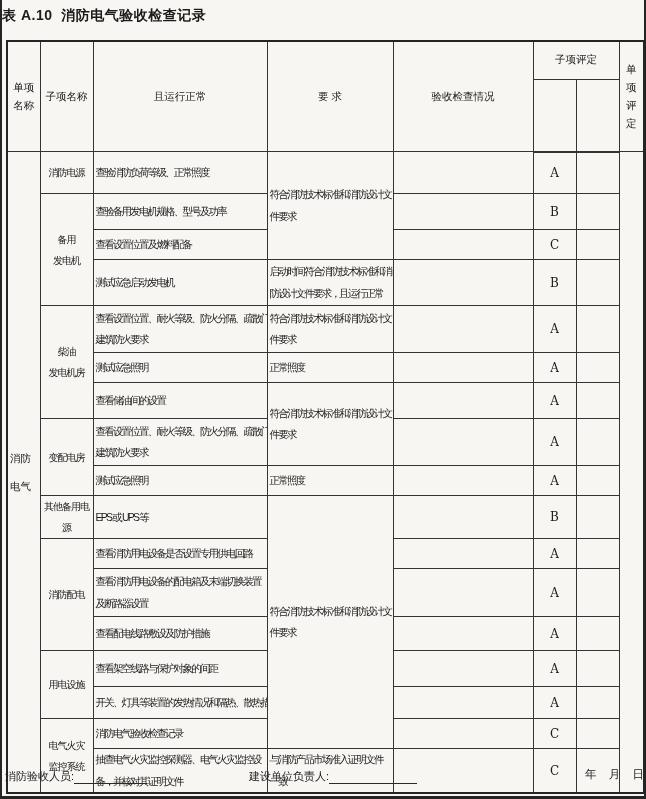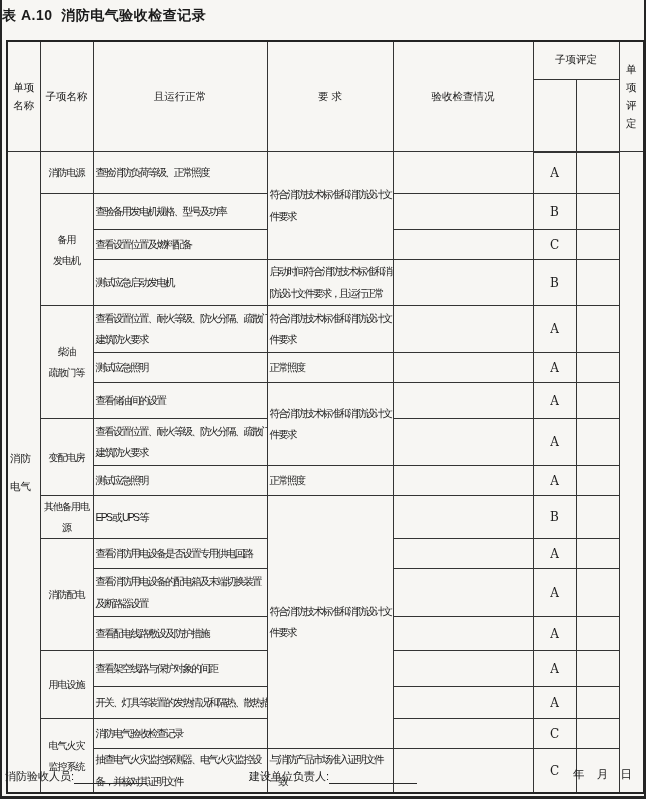--- a/index.html
+++ b/index.html
@@ -156,21 +156,21 @@
       <tr style="height:46px">
         <td class="content">测试应急启动发电机</td>
         <td class="req">启动时间符合消防技术标准和消
 防设计文件要求，且运行正常</td>
         <td class="insp"></td>
         <td class="imp">B</td>
         <td class="qual"></td>
       </tr>
       <tr style="height:47px">
         <td class="sub" rowspan="3">柴油
-疏散门等</td>
+发电机房</td>
         <td class="content">查看设置位置、耐火等级、防火分隔、疏散门等
 建筑防火要求</td>
         <td class="req">符合消防技术标准和消防设计文
 件要求</td>
         <td class="insp"></td>
         <td class="imp">A</td>
         <td class="qual"></td>
       </tr>
       <tr style="height:30px">
         <td class="content">测试应急照明</td>
@@ -265,15 +265,15 @@
   </table>
 
   <div class="sig" style="left:247px; top:769px;">
     <span>建设单位负责人:</span><span class="sig-line" style="width:88px;"></span>
   </div>
 
   <div class="sig" style="left:3px; top:769px;">
     <span>消防验收人员:</span><span class="sig-line" style="width:73px;"></span>
   </div>
 
-  <div class="date" style="right:12px; top:767px;">年 月 日</div>
+  <div class="date" style="right:0; top:767px;">年 月 日</div>
 
 </div>
 
 </body></html>

